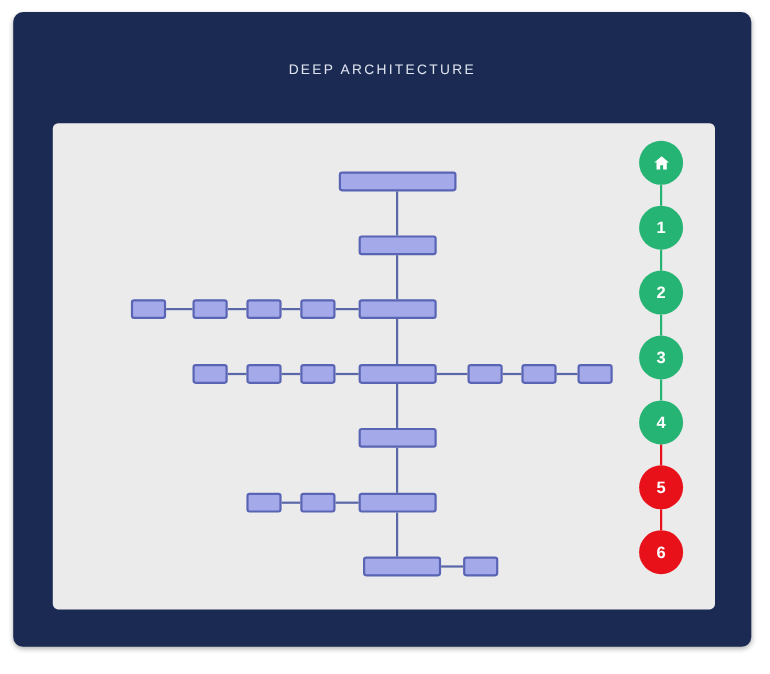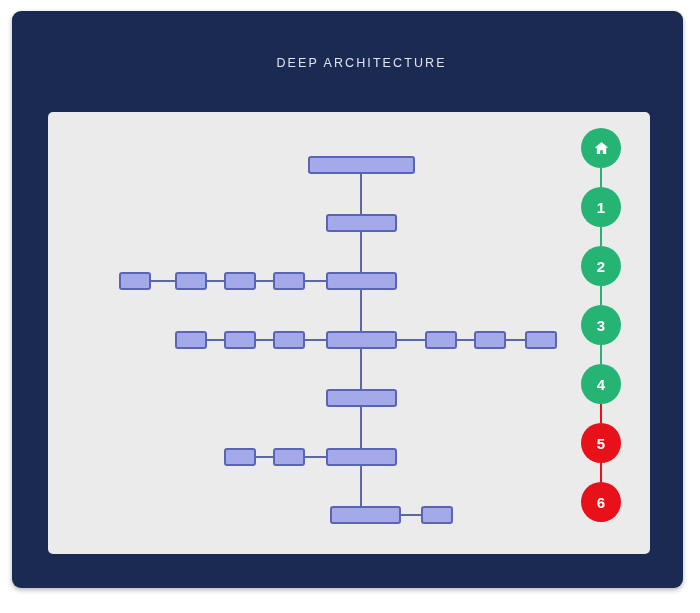--- a/index.html
+++ b/index.html
@@ -29,21 +29,20 @@
   #page-title {
     position: absolute;
     left: 0;
     top: 45px;
     width: 671px;
     text-align: center;
     color: #dfe4f0;
     font-size: 12.5px;
     letter-spacing: 2.1px;
     font-weight: 400;
-    padding-left: 14px;
   }
 
   
   #diagram-panel {
     position: absolute;
     left: 36px;
     top: 101px;
     width: 602px;
     height: 442px;
     background: #ebebeb;

